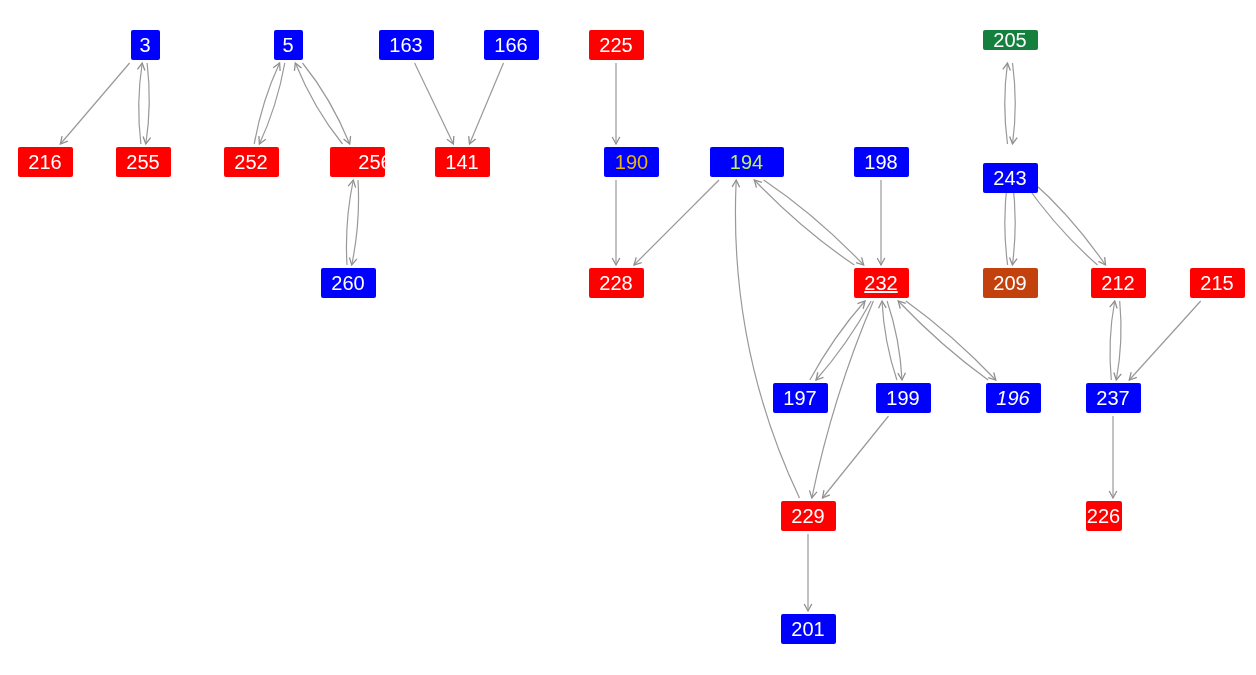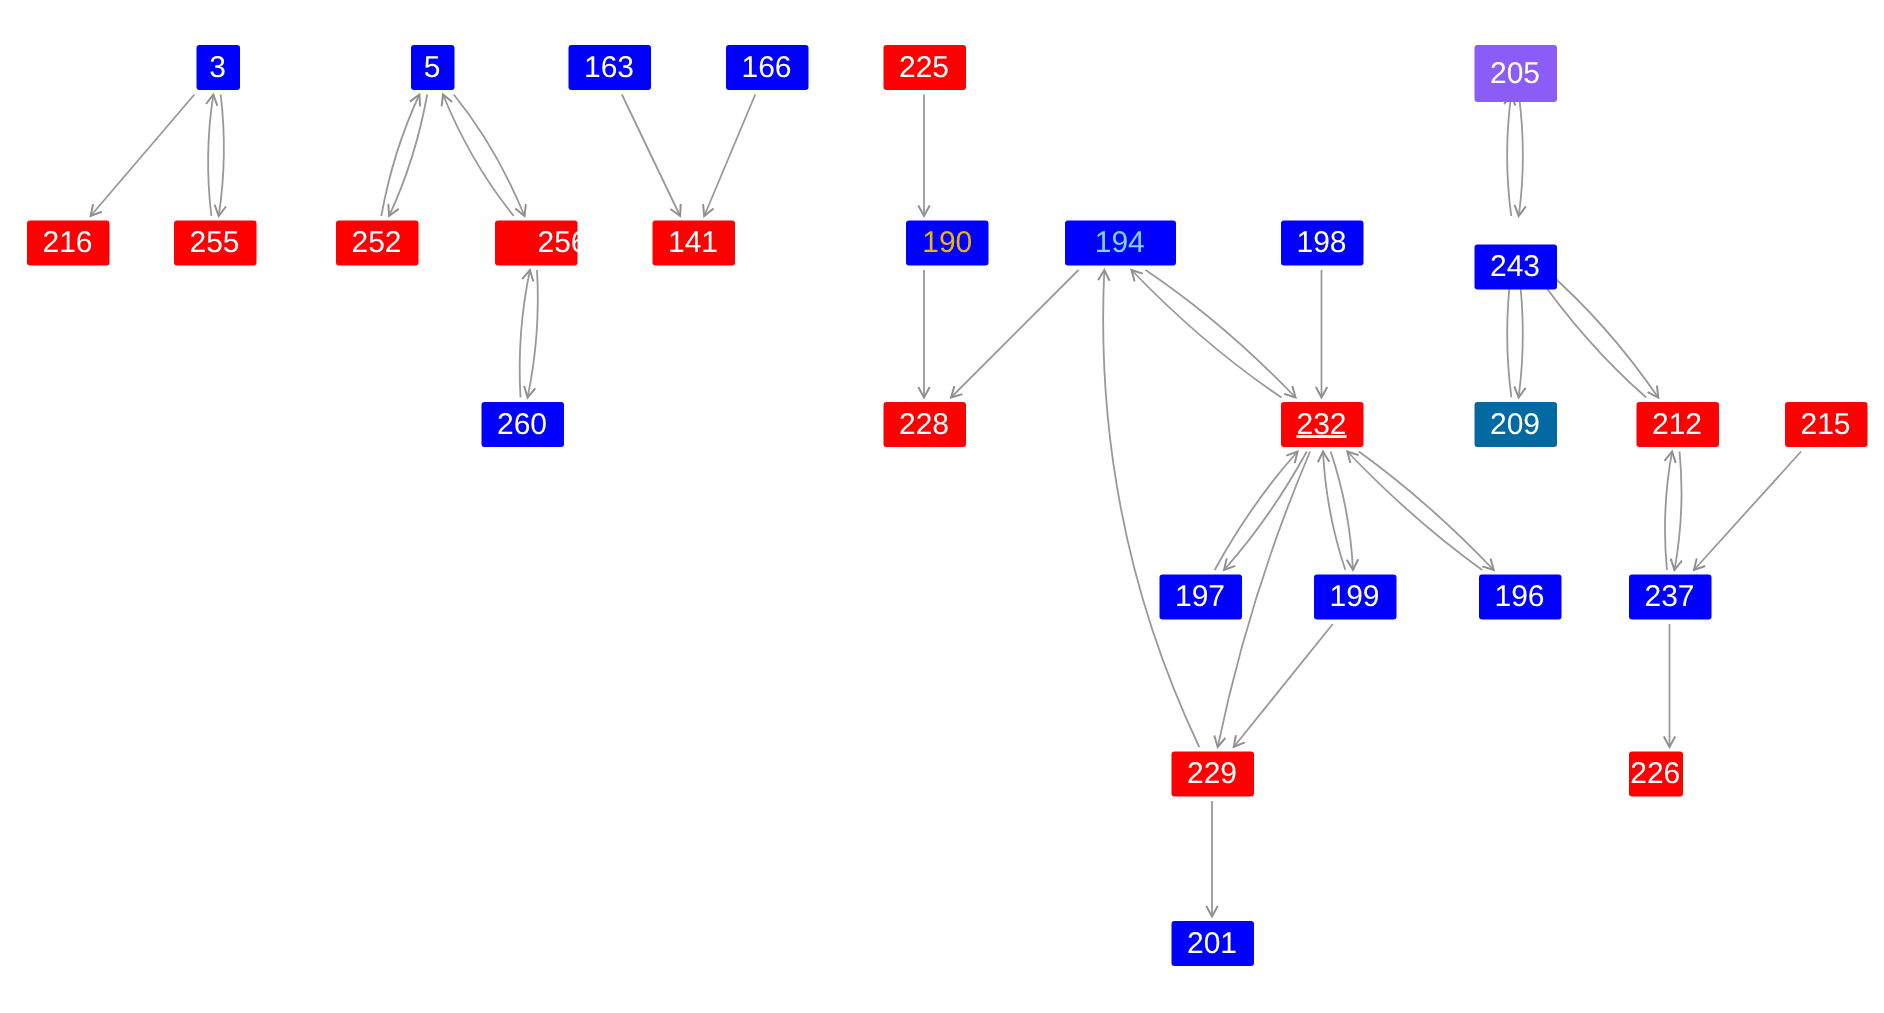--- a/index.html
+++ b/index.html
@@ -88,37 +88,37 @@
         <path d="M 808.0 534.0 Q 808.0 572.5 808.0 611.0" fill="none" stroke="#999999" stroke-width="1.2" marker-end="url(#arrow)"></path>
         <path d="M 1113.0 416.0 Q 1113.0 457.0 1113.0 498.0" fill="none" stroke="#999999" stroke-width="1.2" marker-end="url(#arrow)"></path>
       </g>
   </svg>
   <div id="node-layer">
       <div class="node" style="background: rgb(0, 0, 255); color: rgb(255, 255, 255); left: 130.5px; top: 30px; width: 29px; height: 30px;">3</div>
       <div class="node" style="background: rgb(0, 0, 255); color: rgb(255, 255, 255); left: 273.5px; top: 30px; width: 29px; height: 30px;">5</div>
       <div class="node" style="background: rgb(0, 0, 255); color: rgb(255, 255, 255); left: 378.5px; top: 30px; width: 55px; height: 30px;">163</div>
       <div class="node" style="background: rgb(0, 0, 255); color: rgb(255, 255, 255); left: 483.5px; top: 30px; width: 55px; height: 30px;">166</div>
       <div class="node" style="background: rgb(255, 0, 0); color: rgb(255, 255, 255); left: 588.5px; top: 30px; width: 55px; height: 30px;">225</div>
-      <div class="node" style="background: #8b5cf6; color: rgb(255, 255, 255); left: 982.5px; top: 30px; width: 55px; height: 38px;">205</div>
+      <div class="node" style="background: #15803d; color: rgb(255, 255, 255); left: 982.5px; top: 30px; width: 55px; height: 20px;">205</div>
       <div class="node" style="background: rgb(255, 0, 0); color: rgb(255, 255, 255); left: 17.5px; top: 147px; width: 55px; height: 30px;">216</div>
       <div class="node" style="background: rgb(255, 0, 0); color: rgb(255, 255, 255); left: 115.5px; top: 147px; width: 55px; height: 30px;">255</div>
       <div class="node" style="background: rgb(255, 0, 0); color: rgb(255, 255, 255); left: 223.5px; top: 147px; width: 55px; height: 30px;">252</div>
       <div class="node" style="background: rgb(255, 0, 0); color: rgb(255, 255, 255); left: 329.5px; top: 147px; width: 55px; height: 30px; padding-left: 36px;">256</div>
       <div class="node" style="background: rgb(255, 0, 0); color: rgb(255, 255, 255); left: 434.5px; top: 147px; width: 55px; height: 30px;">141</div>
       <div class="node" style="background: rgb(0, 0, 255); color: #eab308; left: 604px; top: 147px; width: 55px; height: 30px;">190</div>
-      <div class="node" style="background: rgb(0, 0, 255); color: #7dd3fc; left: 709.5px; top: 147px; width: 74px; height: 30px;">194</div>
+      <div class="node" style="background: rgb(0, 0, 255); color: #bef264; left: 709.5px; top: 147px; width: 74px; height: 30px;">194</div>
       <div class="node" style="background: rgb(0, 0, 255); color: rgb(255, 255, 255); left: 853.5px; top: 147px; width: 55px; height: 30px;">198</div>
       <div class="node" style="background: rgb(0, 0, 255); color: rgb(255, 255, 255); left: 982.5px; top: 147px; width: 55px; height: 30px; margin-top: 16px;">243</div>
       <div class="node" style="background: rgb(0, 0, 255); color: rgb(255, 255, 255); left: 320.5px; top: 268px; width: 55px; height: 30px;">260</div>
       <div class="node" style="background: rgb(255, 0, 0); color: rgb(255, 255, 255); left: 588.5px; top: 268px; width: 55px; height: 30px;">228</div>
       <div class="node" style="background: rgb(255, 0, 0); color: rgb(255, 255, 255); left: 853.5px; top: 268px; width: 55px; height: 30px; text-decoration: underline;">232</div>
-      <div class="node" style="background: #0369a1; color: rgb(255, 255, 255); left: 982.5px; top: 268px; width: 55px; height: 30px;">209</div>
+      <div class="node" style="background: #c2410c; color: rgb(255, 255, 255); left: 982.5px; top: 268px; width: 55px; height: 30px;">209</div>
       <div class="node" style="background: rgb(255, 0, 0); color: rgb(255, 255, 255); left: 1090.5px; top: 268px; width: 55px; height: 30px; text-align: center;">212</div>
       <div class="node" style="background: rgb(255, 0, 0); color: rgb(255, 255, 255); left: 1189.5px; top: 268px; width: 55px; height: 30px;">215</div>
       <div class="node" style="background: rgb(0, 0, 255); color: rgb(255, 255, 255); left: 772.5px; top: 383px; width: 55px; height: 30px;">197</div>
       <div class="node" style="background: rgb(0, 0, 255); color: rgb(255, 255, 255); left: 875.5px; top: 383px; width: 55px; height: 30px;">199</div>
-      <div class="node" style="background: rgb(0, 0, 255); color: rgb(255, 255, 255); left: 985.5px; top: 383px; width: 55px; height: 30px;">196</div>
+      <div class="node" style="background: rgb(0, 0, 255); color: rgb(255, 255, 255); left: 985.5px; top: 383px; width: 55px; height: 30px; font-style: italic;">196</div>
       <div class="node" style="background: rgb(0, 0, 255); color: rgb(255, 255, 255); left: 1085.5px; top: 383px; width: 55px; height: 30px;">237</div>
       <div class="node" style="background: rgb(255, 0, 0); color: rgb(255, 255, 255); left: 780.5px; top: 501px; width: 55px; height: 30px;">229</div>
       <div class="node" style="background: rgb(255, 0, 0); color: rgb(255, 255, 255); left: 1085.5px; top: 501px; width: 36px; height: 30px;">226</div>
       <div class="node" style="background: rgb(0, 0, 255); color: rgb(255, 255, 255); left: 780.5px; top: 614px; width: 55px; height: 30px;">201</div>
     </div>
 </div>
 
 </body></html>

